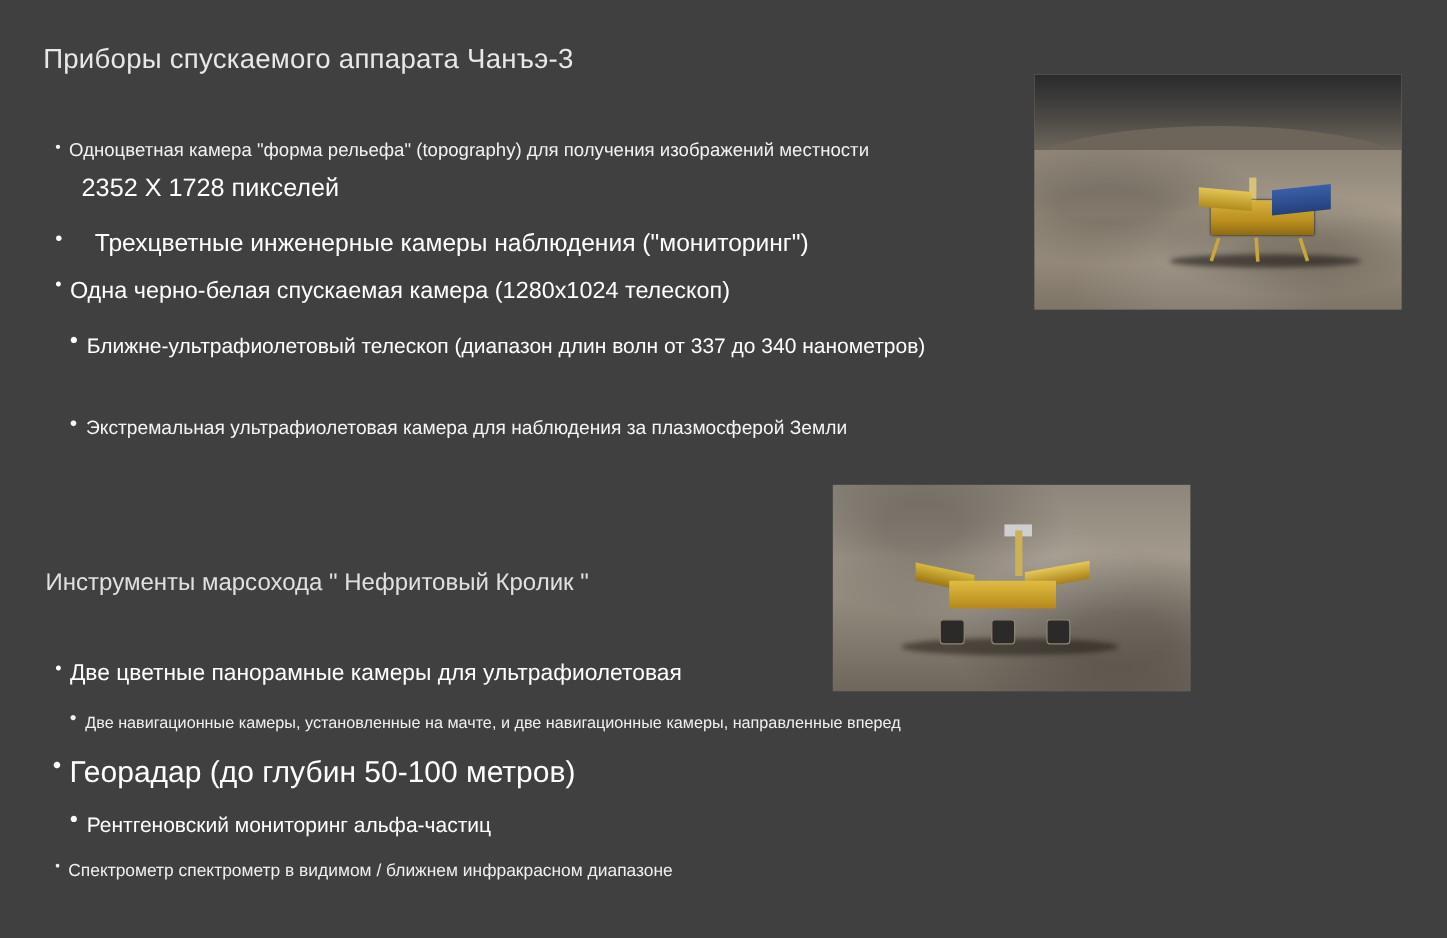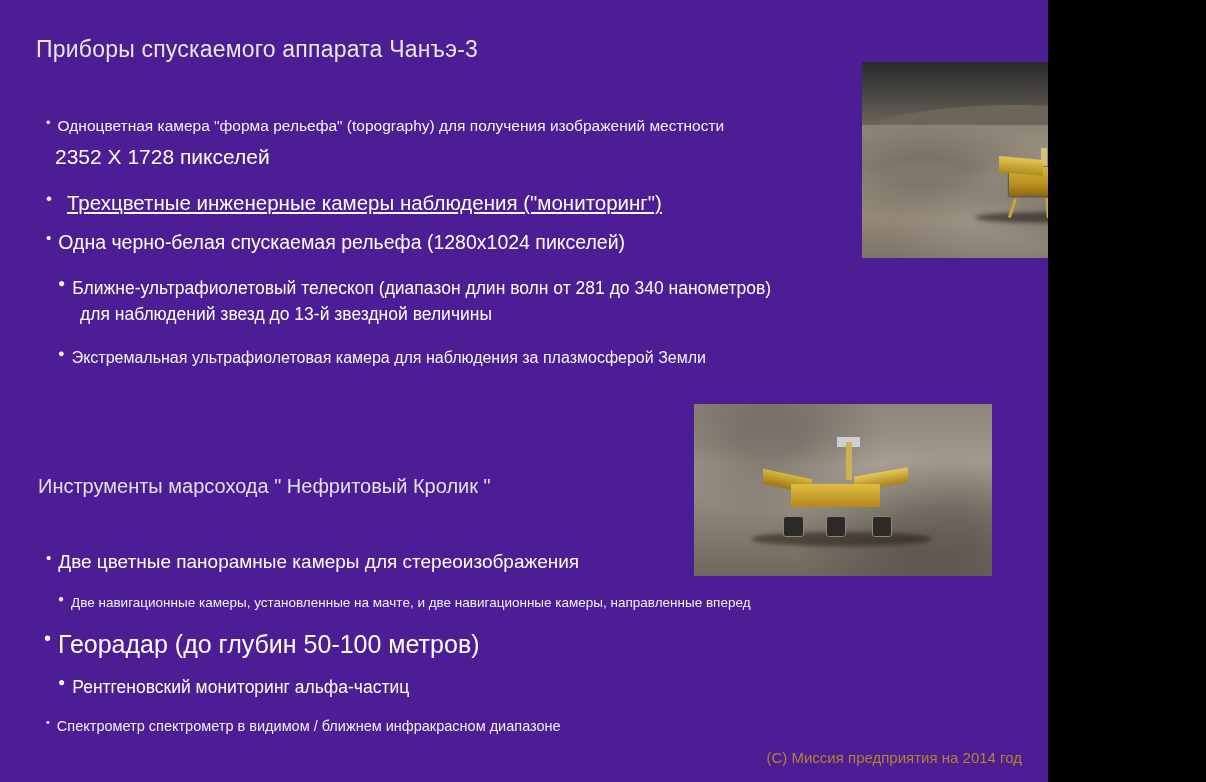--- a/index.html
+++ b/index.html
@@ -9,23 +9,23 @@
   }
   body {
     width: 1206px;
     height: 782px;
     overflow: hidden;
     font-family: "Liberation Sans", sans-serif;
     color: #ffffff;
   }
   .slide {
     position: relative;
-    width: 1048px;
+    width: 1206px;
     height: 782px;
-    background: #4c1d95;
+    background: #404040;
     overflow: hidden;
   }
 
   
   .title-lander {
     position: absolute;
     left: 36px;
     top: 36px;
     font-size: 23px;
     color: #e8e8e8;
@@ -59,25 +59,25 @@
     line-height: 1.28;
   }
   .sub {
     position: absolute;
     white-space: nowrap;
   }
 
   
   #b1 { left: 46px;  top: 116px; font-size: 15.5px; color: #f2f2f2; }
   #b1 .dot { font-size: 13px; top: 0px; }
-  #b1sub { left: 55px; top: 145px; font-size: 21px; color: #ffffff; }
+  #b1sub { left: 68px; top: 145px; font-size: 21px; color: #ffffff; }
 
   #b2 { left: 46px;  top: 190px; font-size: 20.5px; color: #ffffff; }
   #b2 .dot { font-size: 17px; }
-  #b2 .txt { margin-left: 8px; text-decoration: underline; }
+  #b2 .txt { margin-left: 20px; }
 
   #b3 { left: 46px;  top: 230px; font-size: 19.5px; color: #ffffff; }
   #b3 .dot { font-size: 15px; }
 
   #b4 { left: 58px;  top: 277px; font-size: 17.5px; color: #ffffff; }
   #b4 .dot { font-size: 12px; }
   #b4sub { left: 80px; top: 304px; font-size: 17.5px; color: #ffffff; }
 
   #b5 { left: 58px;  top: 348px; font-size: 16px; color: #f5f5f5; }
   #b5 .dot { font-size: 11px; }
@@ -324,28 +324,27 @@
   </div>
   <div class="sub" id="b1sub">2352 X 1728 пикселей</div>
 
   <div class="bullet" id="b2">
     <span class="dot">•</span>
     <span class="txt">Трехцветные инженерные камеры наблюдения ("мониторинг")</span>
   </div>
 
   <div class="bullet" id="b3">
     <span class="dot">•</span>
-    <span class="txt">Одна черно-белая спускаемая рельефа (1280x1024 пикселей)</span>
+    <span class="txt">Одна черно-белая спускаемая камера (1280x1024 телескоп)</span>
   </div>
 
   <div class="bullet" id="b4">
     <span class="dot">●</span>
-    <span class="txt">Ближне-ультрафиолетовый телескоп (диапазон длин волн от 281 до 340 нанометров)</span>
-  </div>
-  <div class="sub" id="b4sub">для наблюдений звезд до 13-й звездной величины</div>
+    <span class="txt">Ближне-ультрафиолетовый телескоп (диапазон длин волн от 337 до 340 нанометров)</span>
+  </div>
 
   <div class="bullet" id="b5">
     <span class="dot">●</span>
     <span class="txt">Экстремальная ультрафиолетовая камера для наблюдения за плазмосферой Земли</span>
   </div>
 
   <div class="photo" id="photo-lander">
     <div class="moon-sky"></div>
     <div class="horizon-hill"></div>
     <div class="moon-ground"></div>
@@ -358,21 +357,21 @@
       <div class="leg l1"></div>
       <div class="leg l2"></div>
       <div class="leg l3"></div>
     </div>
   </div>
 
   <div class="title-rover">Инструменты марсохода " Нефритовый Кролик "</div>
 
   <div class="bullet" id="r1">
     <span class="dot">•</span>
-    <span class="txt">Две цветные панорамные камеры для стереоизображения</span>
+    <span class="txt">Две цветные панорамные камеры для ультрафиолетовая</span>
   </div>
 
   <div class="bullet" id="r2">
     <span class="dot">●</span>
     <span class="txt">Две навигационные камеры, установленные на мачте, и две навигационные камеры, направленные вперед</span>
   </div>
 
   <div class="bullet" id="r3">
     <span class="dot">•</span>
     <span class="txt">Георадар (до глубин 50-100 метров)</span>
@@ -396,15 +395,14 @@
       <div class="mast"></div>
       <div class="wing-l"></div>
       <div class="wing-r"></div>
       <div class="deck"></div>
       <div class="wheel w1"></div>
       <div class="wheel w2"></div>
       <div class="wheel w3"></div>
     </div>
   </div>
 
-  <div class="credit">(С) Миссия предприятия на 2014 год</div>
 
 </div>
 
 </body></html>

